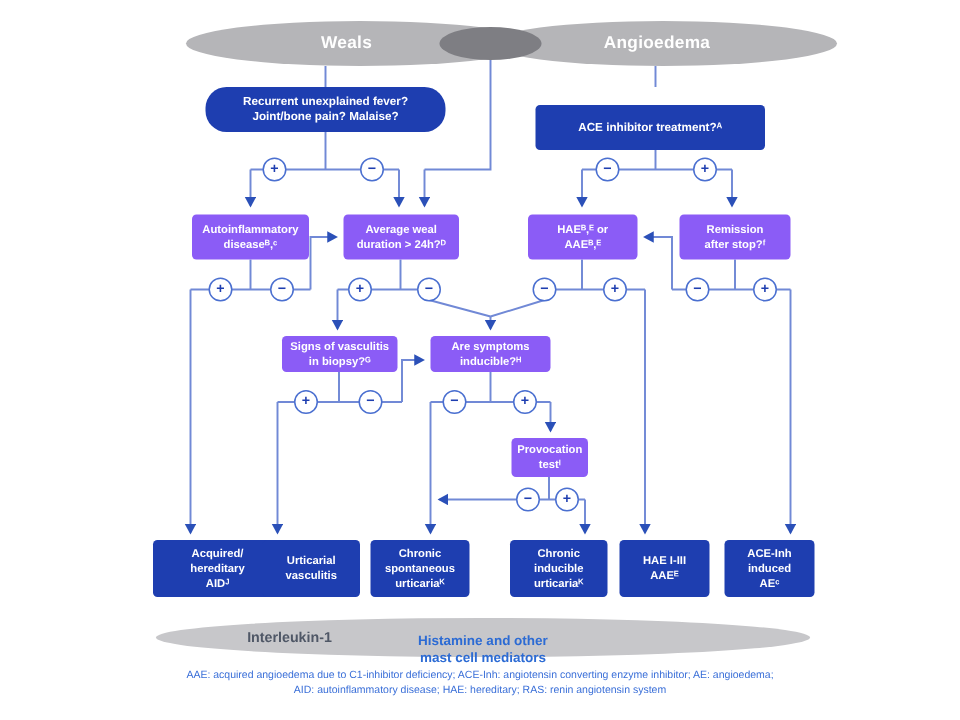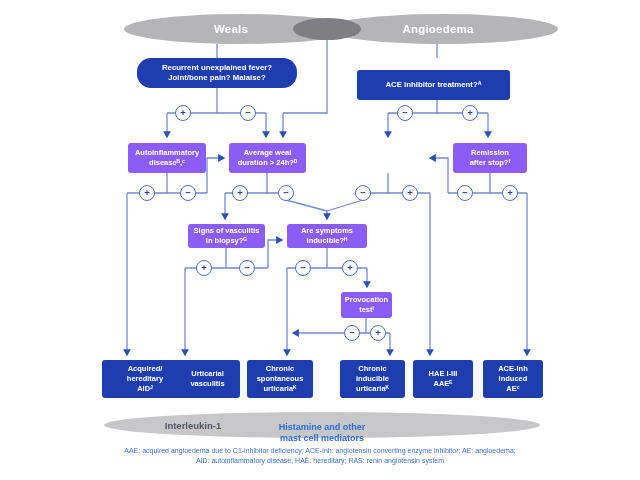--- a/index.html
+++ b/index.html
@@ -93,20 +93,22 @@
   <div class="ellipse-label" style="left:382px;top:20px;width:112px;height:18px;">Angioedema</div>
 
   <div class="box dark" style="left:137px;top:58px;width:160px;height:30px;font-size:7.8px;border-radius:14px;">Recurrent unexplained fever?
 Joint/bone pain? Malaise?</div>
   <div class="box dark" style="left:357px;top:58px;width:153px;height:30px;font-size:7.8px;margin-top:12px;">ACE inhibitor treatment?ᴬ</div>
 
   <div class="box light" style="left:128px;top:143px;width:78px;height:30px;">Autoinflammatory
 diseaseᴮ,ᶜ</div>
   <div class="box light" style="left:229px;top:143px;width:77px;height:30px;">Average weal
 duration &gt; 24h?ᴰ</div>
+  <div class="box light" style="left:352px;top:143px;width:73px;height:30px;">HAEᴮ,ᴱ or
+AAEᴮ,ᴱ</div>
   <div class="box light" style="left:453px;top:143px;width:74px;height:30px;">Remission
 after stop?ᶠ</div>
 
   <div class="box light" style="left:188px;top:224px;width:77px;height:24px;">Signs of vasculitis
 in biopsy?ᴳ</div>
   <div class="box light" style="left:287px;top:224px;width:80px;height:24px;">Are symptoms
 inducible?ᴴ</div>
 
   <div class="box light" style="left:341px;top:292px;width:51px;height:26px;">Provocation
 testᴵ</div>

